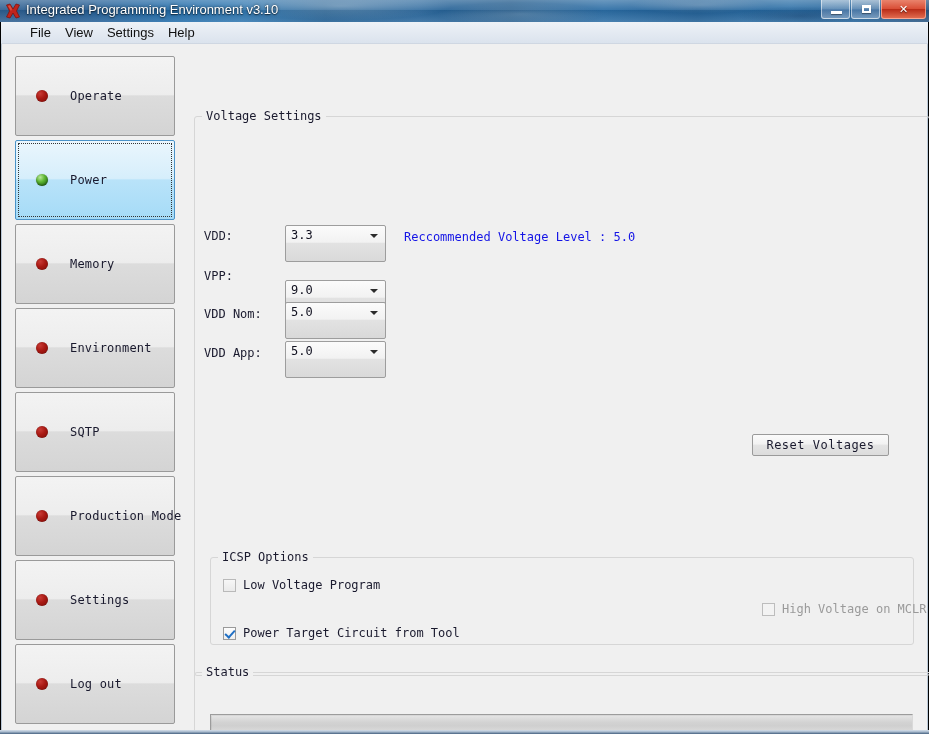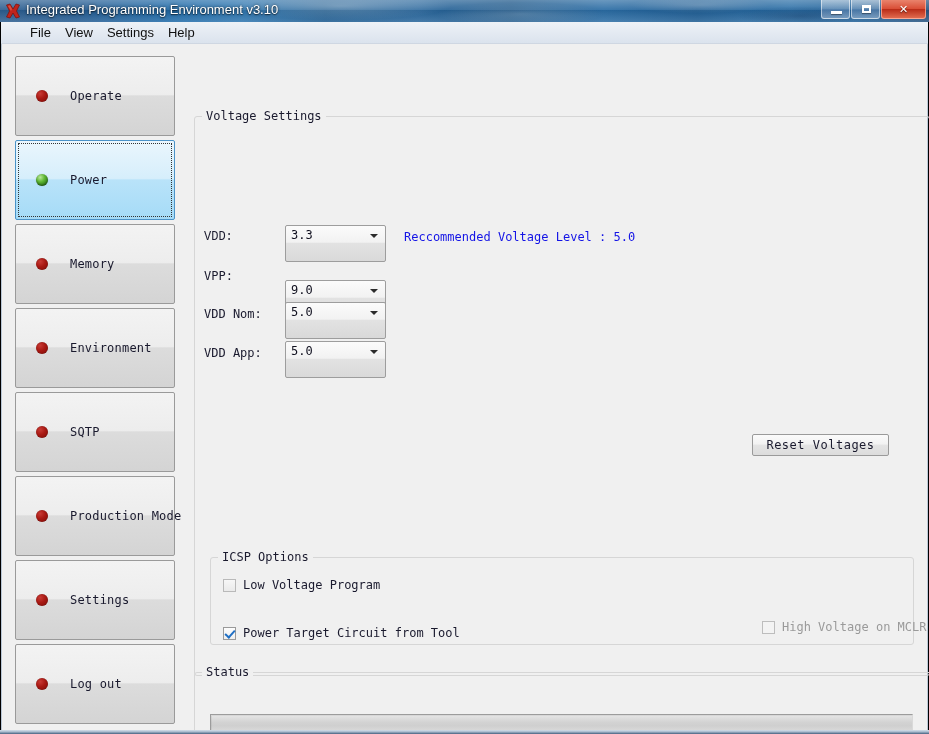--- a/index.html
+++ b/index.html
@@ -308,21 +308,21 @@
     font-family: "DejaVu Sans Mono", "Liberation Mono", monospace;
     font-size: 12px;
     color: #1a1a2e;
     white-space: nowrap;
   }
   .checkrow.disabled .cbox-label { color: #9a9a9a; }
   .checkrow.disabled .cbox { border-color: #bdbdbd; background: #f3f3f3; }
 
   #cb-lvp { left: 221px; top: 514px; margin-top: 20px; }
   #cb-ptc { left: 221px; top: 582px; }
-  #cb-hvm { left: 760px; top: 576px; text-align: right; }
+  #cb-hvm { left: 760px; top: 558px; text-align: right; }
 
   
   .status-field {
     position: absolute;
     left: 208px; top: 670px;
     width: 703px; height: 20px;
     box-sizing: border-box;
     border: 1px solid #9c9c9c;
     border-right-color: #d9d9d9;
     border-bottom-color: #d9d9d9;

